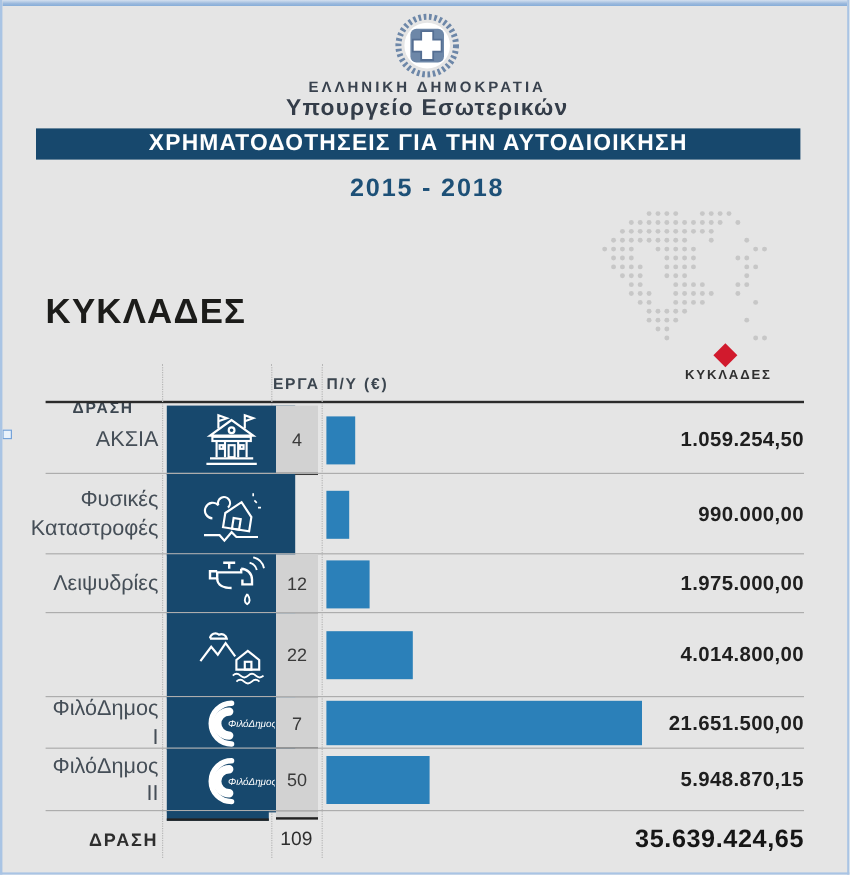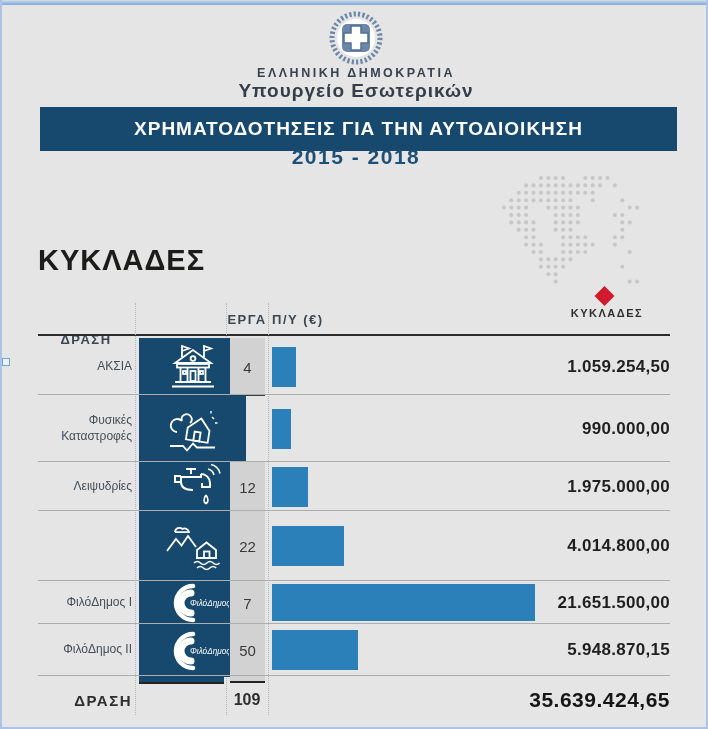--- a/index.html
+++ b/index.html
@@ -12,21 +12,21 @@
   .frame-top{position:absolute;left:0;top:0;width:100%;height:5px;
     background:linear-gradient(180deg,#d4e0ef 0%,#9bb9dd 60%,#86add8 100%);}
   .sel-handle{position:absolute;left:0px;top:358px;width:8px;height:8px;
     background:#eaf2fb;border:1px solid #76a3d9;box-sizing:border-box;}
   
   .emblem{position:absolute;left:324px;top:8px;width:60px;height:60px;}
   .org1{position:absolute;left:0;top:66px;width:708px;text-align:center;
     font-size:12.5px;font-weight:bold;letter-spacing:2.5px;color:#39424e;}
   .org2{position:absolute;left:0;top:80px;width:708px;text-align:center;
     font-size:19px;font-weight:bold;letter-spacing:1px;color:#343d49;}
-  .banner{position:absolute;left:38px;top:107px;width:637px;height:44px;
+  .banner{position:absolute;left:28px;top:107px;width:637px;height:26px;
     background:#17486d;color:#fff;display:flex;align-items:center;justify-content:center;
     font-size:19px;font-weight:bold;letter-spacing:1px;}
   .period{position:absolute;left:0;top:145px;width:708px;text-align:center;
     font-size:21px;font-weight:bold;letter-spacing:1.5px;color:#1d5077;}
   
   .map{position:absolute;left:486px;top:172px;width:180px;height:150px;}
   .map-label{position:absolute;left:540px;top:307px;width:130px;text-align:center;
     font-size:11px;font-weight:bold;letter-spacing:1.5px;color:#2f2f2f;}
   
   .region-title{position:absolute;left:36px;top:244px;margin:0;
@@ -39,42 +39,42 @@
   .head-rule{position:absolute;left:36px;top:334px;width:632px;height:2px;background:#2b2b2b;}
   
   .vdots{position:absolute;top:303px;height:412px;width:0;border-left:1px dotted #b7b7b7;}
   .vd1{left:133px}.vd2{left:224px}.vd3{left:266px}
   
   #rows{position:absolute;left:0;top:338px;width:708px;}
   .row{position:relative;width:708px;}
   .row .rline{position:absolute;left:36px;bottom:0;width:632px;height:1px;background:#adadad;}
   .cell-label{position:absolute;left:36px;top:0;bottom:0;width:94px;
     display:flex;align-items:center;justify-content:flex-end;text-align:right;
-    font-size:12px;color:#454e57;line-height:1.3;}
+    font-size:18px;color:#454e57;line-height:1.3;}
   .cell-tile{position:absolute;left:137px;top:0;bottom:-1px;width:107px;background:#17486d;
     display:flex;align-items:center;justify-content:center;}
   .tile-div{box-shadow:inset 0 -2px 0 #4b7493;}
   .cell-erga{position:absolute;left:228px;top:0;bottom:-1px;width:35px;background:#d2d2d2;
     display:flex;align-items:center;justify-content:center;
     font-size:15px;color:#3a3a3a;box-shadow:inset 0 -2px 0 #3a3a3a;}
   .cell-bar{position:absolute;left:270px;top:0;bottom:0;width:270px;display:flex;align-items:center;}
   .bar{background:#2b80b9;}
   .cell-amount{position:absolute;right:40px;top:0;bottom:0;
     display:flex;align-items:center;font-size:17px;font-weight:bold;
     letter-spacing:0.3px;color:#1f1f1f;}
   
   .cap-navy{position:absolute;left:137px;top:676px;width:85px;height:6px;background:#17486d;border-bottom:2px solid #222;}
   .cap-gray{position:absolute;left:228px;top:676px;width:35px;height:5px;background:#d2d2d2;border-bottom:2px solid #222;}
   .total-row{position:absolute;left:0;top:684px;width:708px;height:32px;}
   .total-label{position:absolute;left:36px;top:0;bottom:0;width:94px;
     display:flex;align-items:center;justify-content:flex-end;
     font-size:15px;font-weight:bold;letter-spacing:1.5px;color:#2e2e2e;}
   .total-erga{position:absolute;left:224px;top:0;bottom:0;width:42px;
     display:flex;align-items:center;justify-content:center;
-    font-size:16px;font-weight:bold;color:#2e2e2e;}
+    font-size:16px;font-weight:normal;color:#2e2e2e;}
   .total-amount{position:absolute;right:40px;top:0;bottom:0;
     display:flex;align-items:center;font-size:21px;font-weight:bold;
     letter-spacing:0.5px;color:#161616;}
 </style>
 </head>
 <body>
 
 <div class="page">
   <div class="frame-top"></div>
   <div class="sel-handle"></div>

